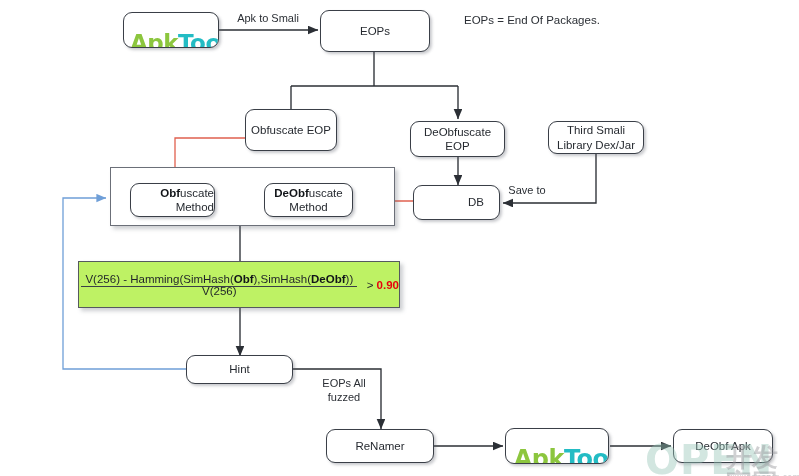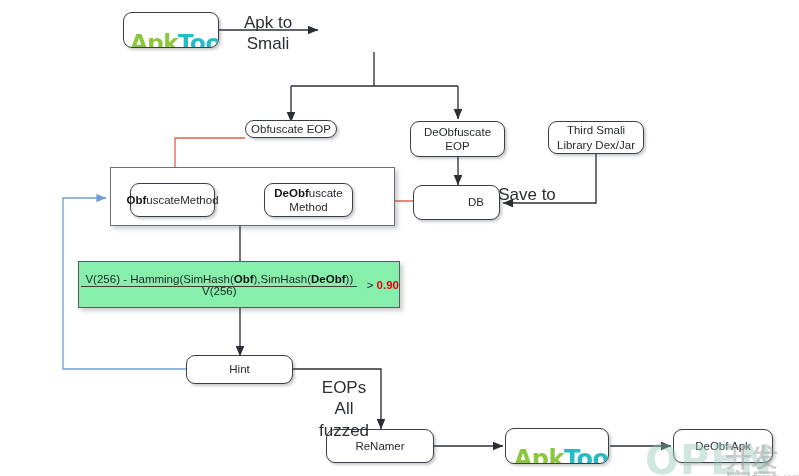--- a/index.html
+++ b/index.html
@@ -47,29 +47,29 @@
     box-sizing: border-box;
     background: #ffffff;
     border: 1.6px solid #6b6f78;
     border-radius: 0;
     box-shadow: 3px 3px 4px rgba(90,95,105,0.30);
     z-index: 2;
   }
   .formula-box {
     position: absolute;
     box-sizing: border-box;
-    background: #86efac;
+    background: #bef264;
     border: 1.3px solid #55595f;
     border-radius: 0;
     box-shadow: 3px 3px 4px rgba(90,95,105,0.30);
     z-index: 2;
   }
   .edge-label {
     position: absolute;
-    font-size: 17px;
+    font-size: 11px;
     color: #2b2f35;
     line-height: 1.25;
     text-align: center;
     white-space: pre-line;
     z-index: 4;
   }
   .note {
     position: absolute;
     font-size: 11.5px;
     color: #2b2f35;
@@ -238,41 +238,45 @@
           <line x1="16.5" y1="1.8" x2="14.8" y2="4.2"></line>
         </g>
         <circle cx="9.3" cy="5.6" r="0.85" fill="#ffffff"></circle>
         <circle cx="14.7" cy="5.6" r="0.85" fill="#ffffff"></circle>
       </svg>
       <span class="logo-wordmark w-apk" style="font-size:23px;">Apk</span>
         <span class="logo-wordmark w-tool" style="font-size:23px;">Tool</span>
     </div>
   </div>
 
-
+  <div class="node" style="left:320px; top:10px; width:110px; height:42px;">
+    <span>EOPs</span>
+  </div>
+
+  <div class="note" style="left:464px; top:14px;">EOPs = End Of Packages.</div>
 
   <div class="edge-label" style="left:226px; top:12px; width:84px;">Apk to Smali</div>
 
-  <div class="node" style="left:245px; top:120px; width:92px; height:18px;">
+  <div class="node" style="left:245px; top:109px; width:92px; height:42px;">
     <span>Obfuscate EOP</span>
   </div>
 
   <div class="node" style="left:410px; top:121px; width:95px; height:36px; white-space:pre-line;">
     <span>DeObfuscate
 EOP</span>
   </div>
 
   <div class="node" style="left:548px; top:121px; width:96px; height:33px; white-space:pre-line;">
     <span>Third Smali
 Library Dex/Jar</span>
   </div>
 
   <div class="group-box" style="left:110px; top:167px; width:285px; height:59px;"></div>
 
-  <div class="node" style="left:130px; top:183px; width:85px; height:34px; flex-direction:row;">
+  <div class="node" style="left:130px; top:183px; width:85px; height:34px; flex-direction:column;align-items:flex-end;">
     <span><b class="em">Obf</b><span>uscate</span></span>
     <span>Method</span>
   </div>
 
   <div class="node" style="left:264px; top:183px; width:89px; height:34px; flex-direction:column;">
     <span><b class="em">DeObf</b><span>uscate</span></span>
     <span>Method</span>
   </div>
 
   <div class="node" style="left:413px; top:185px; width:87px; height:35px;padding-left:39px;">

